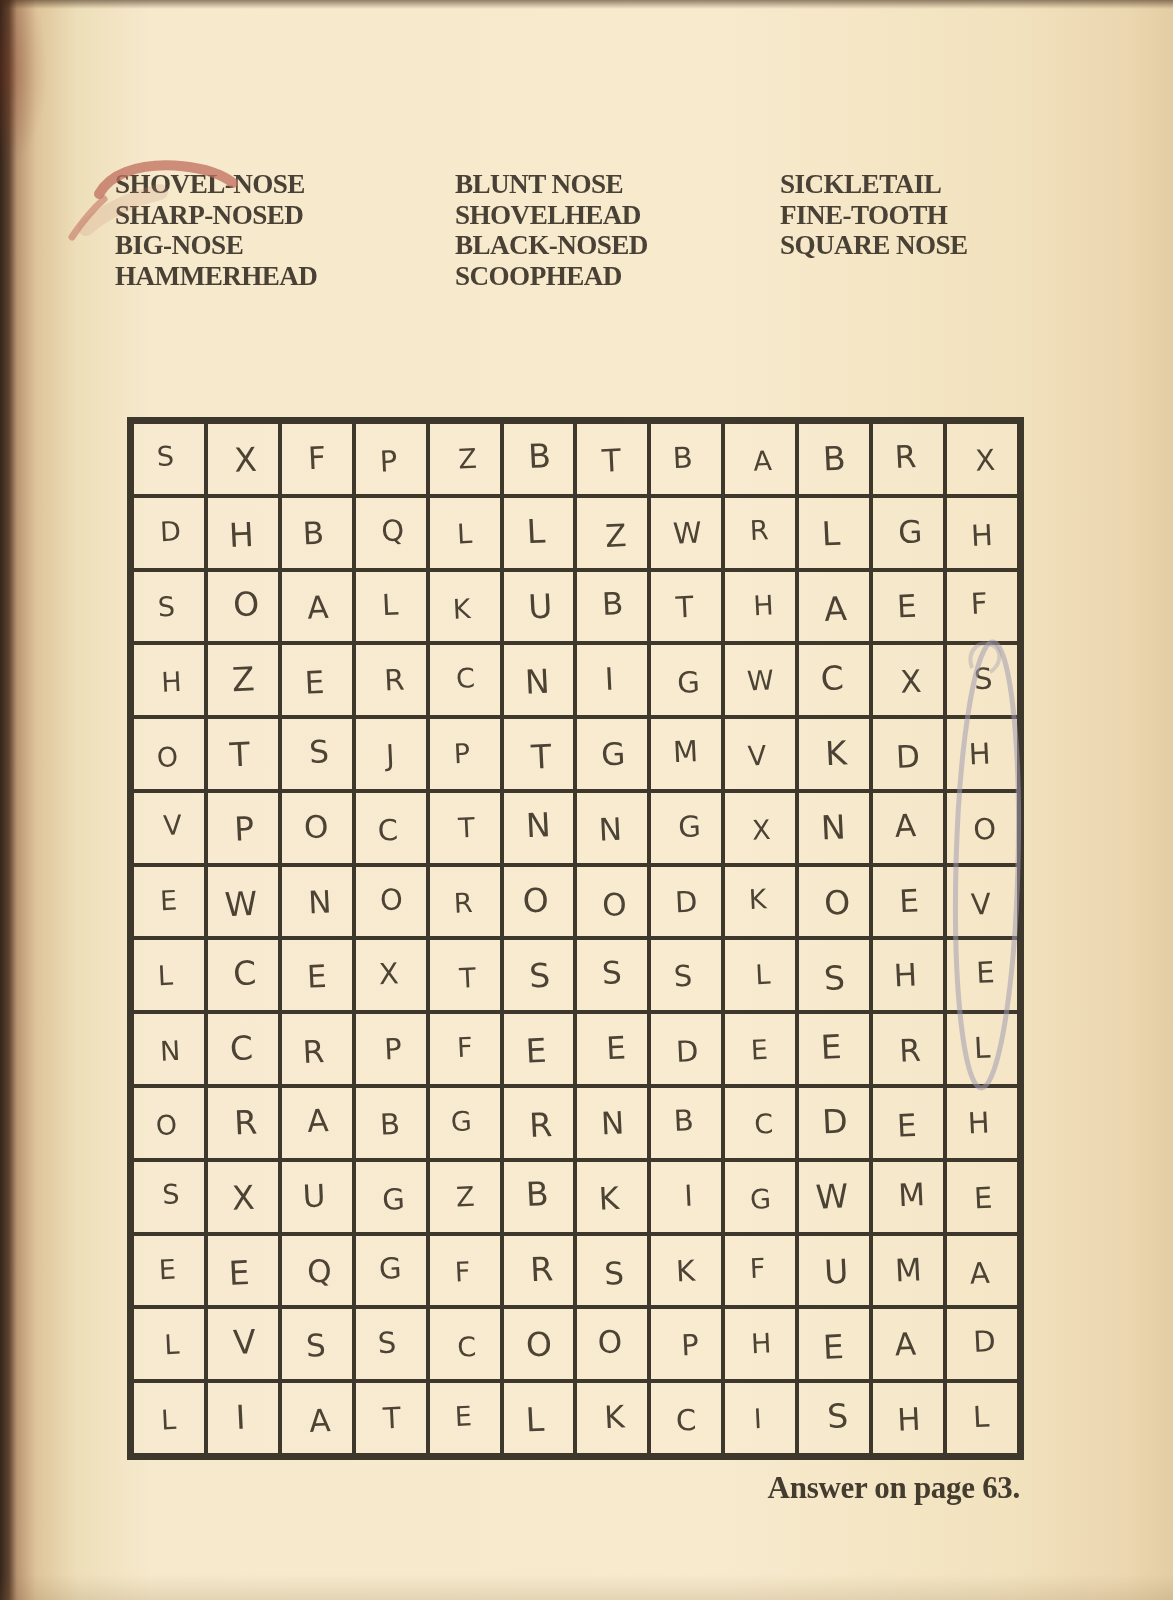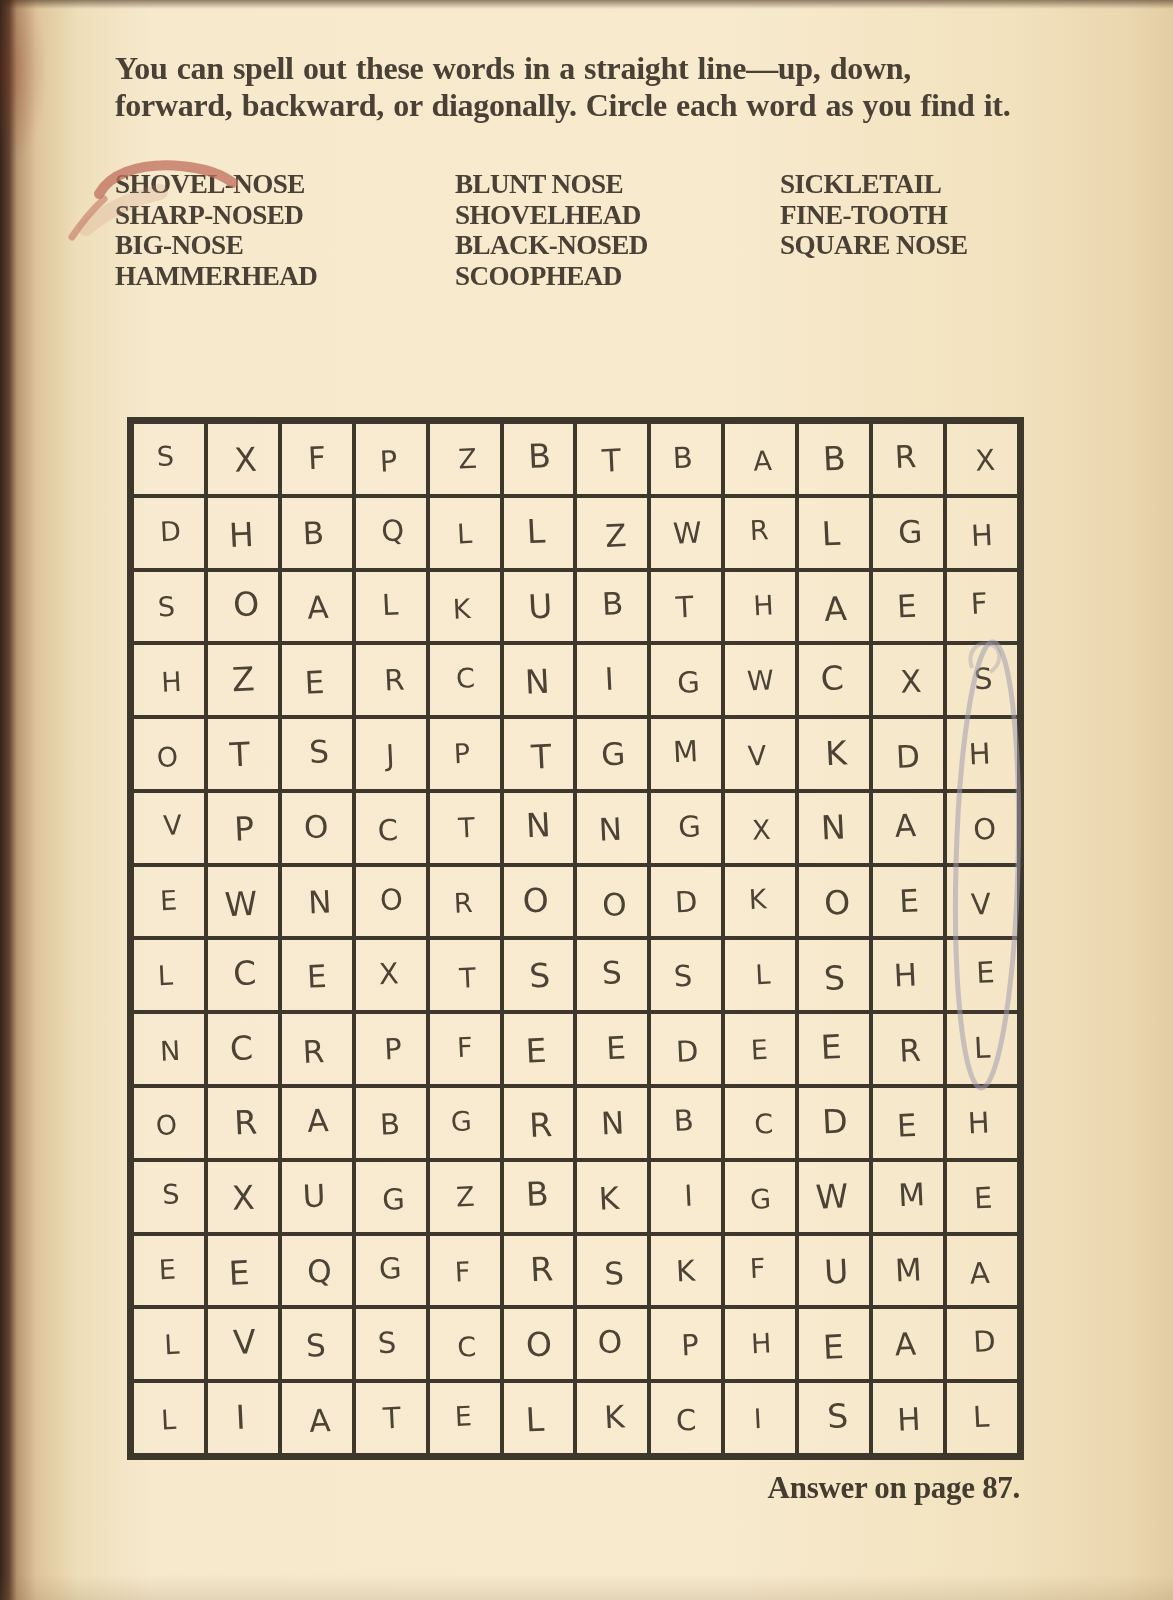--- a/index.html
+++ b/index.html
@@ -73,21 +73,20 @@
     letter-spacing:-.3px;color:#453c30;
   }
 </style>
 </head>
 <body>
 
 <div class="page">
 
   <div class="corner-smudge"></div>
 
-  <p class="instructions">You can spell out these words in a straight line—up, down, forward, backward, or diagonally. Circle each word as you find it.</p>
 
   <div class="word-list">
     <ul class="wl-col c1">
       <li>SHOVEL-NOSE</li>
       <li>SHARP-NOSED</li>
       <li>BIG-NOSE</li>
       <li>HAMMERHEAD</li>
     </ul>
     <ul class="wl-col c2">
       <li>BLUNT NOSE</li>
@@ -613,15 +612,15 @@
   <svg class="annotations" viewBox="0 0 1173 1600" xmlns="http://www.w3.org/2000/svg">
 
     <path d="M233,183 C210,165 158,160 126,172 C113,177 104,185 99,194" fill="none" stroke="#bf6e5c" stroke-width="10" stroke-linecap="round" opacity="0.75"></path>
     <path d="M104,199 C93,209 82,222 72,237" fill="none" stroke="#bf6e5c" stroke-width="7" stroke-linecap="round" opacity="0.55"></path>
     <path d="M160,192 C128,200 103,213 86,228" fill="none" stroke="#c98a77" stroke-width="16" stroke-linecap="round" opacity="0.2"></path>
 
     <ellipse cx="987" cy="865" rx="31" ry="223" fill="none" stroke="#a39db0" stroke-width="5" opacity="0.55" transform="rotate(1.5 987 865)"></ellipse>
     <path d="M972,668 C966,650 980,638 994,646 C1003,652 1000,666 990,672" fill="none" stroke="#a39db0" stroke-width="4" opacity="0.4"></path>
   </svg>
 
-  <p class="answer-note">Answer on page 87.</p>
+  <p class="answer-note">Answer on page 63.</p>
 
 </div>
 
 </body></html>

